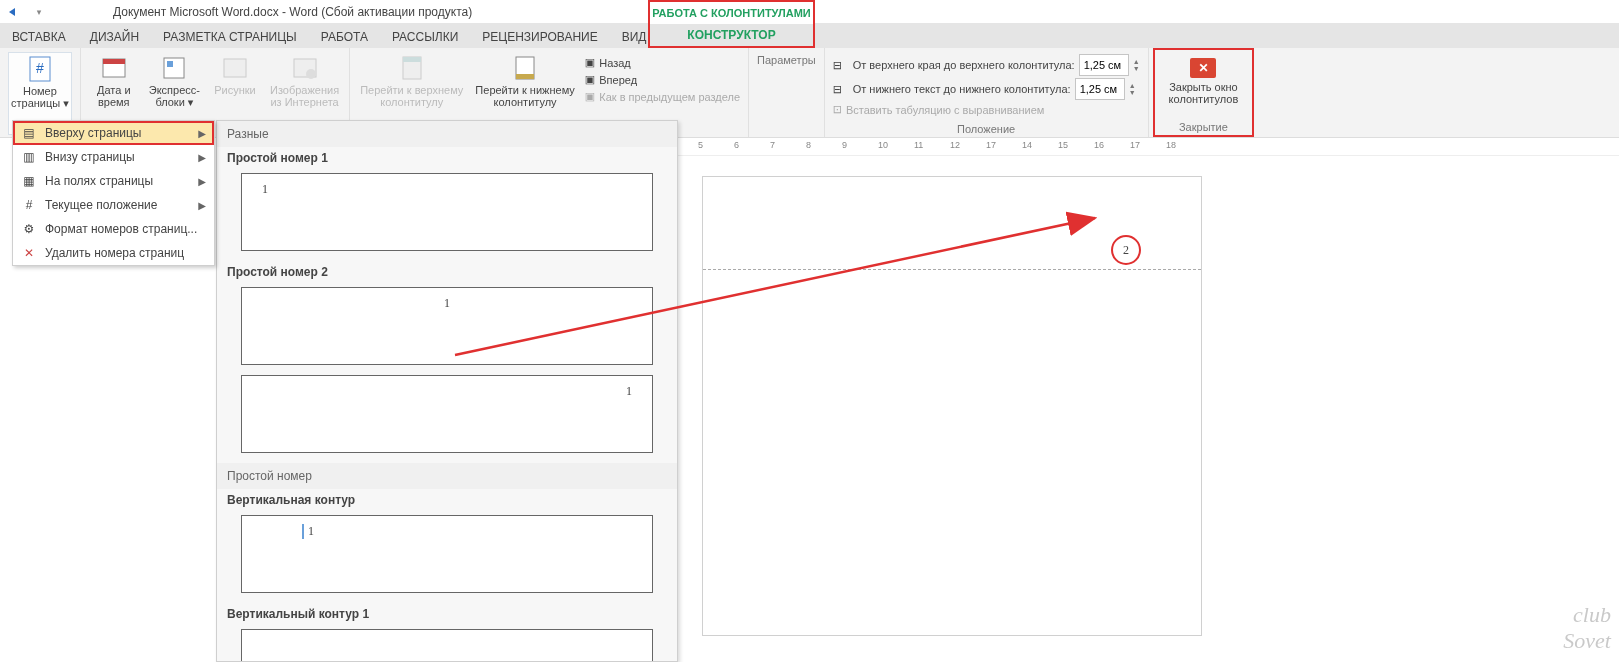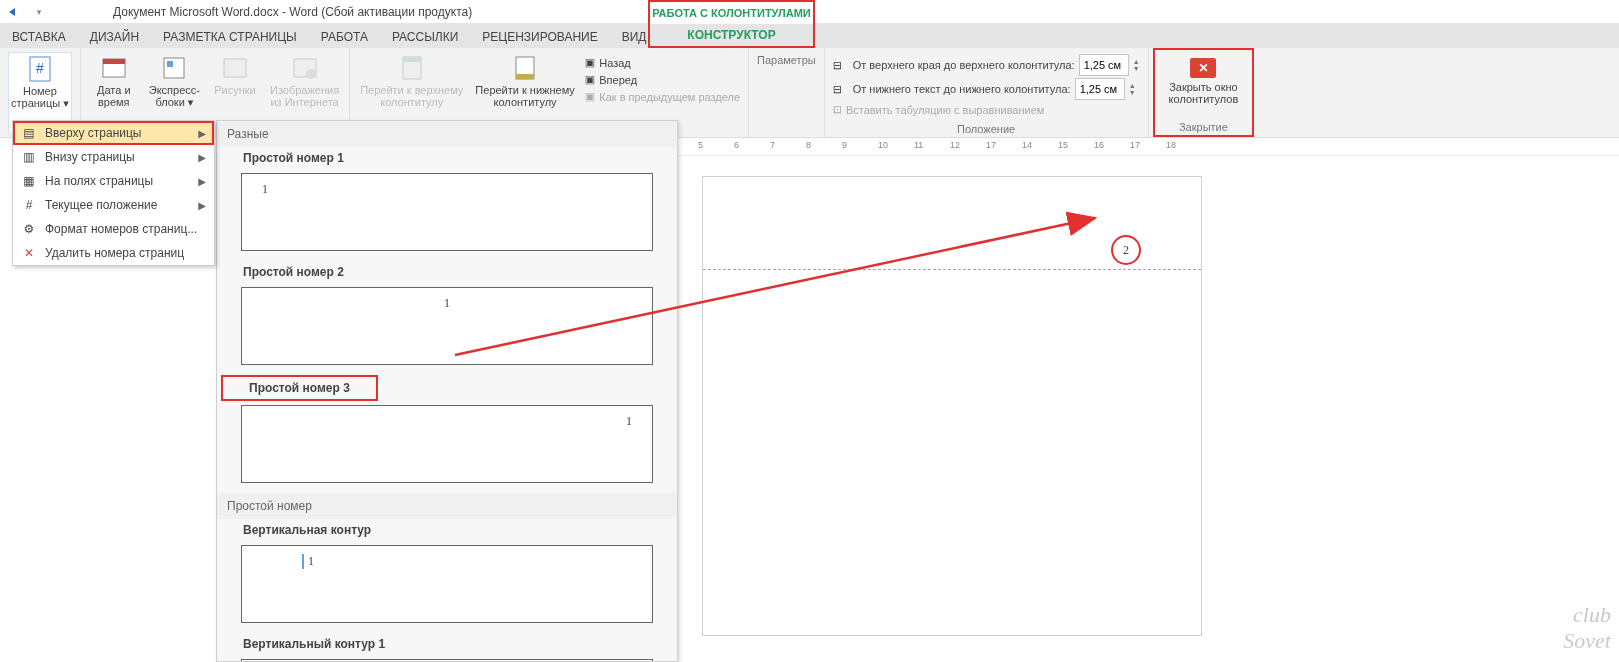--- a/index.html
+++ b/index.html
@@ -28,21 +28,21 @@
 .close-btn { display: flex; flex-direction: column; align-items: center; gap: 3px; padding: 4px 6px; }
 .close-x { width: 26px; height: 20px; background: #d94532; color: #fff; display: flex; align-items: center; justify-content: center; font-weight: bold; border-radius: 2px; }
 .dropdown-menu { position: absolute; left: 12px; top: 120px; width: 203px; background: #fff; border: 1px solid #cfcfcf; box-shadow: 2px 2px 4px rgba(0,0,0,.2); z-index: 50; }
 .menu-item { display: flex; align-items: center; gap: 8px; padding: 4px 8px; font-size: 12px; color: #444; }
 .menu-item.hover { background: #fce8ad; border: 2px solid #e03030; padding: 2px 6px; }
 .menu-item .mi-icon { width: 16px; height: 16px; display: flex; align-items: center; justify-content: center; }
 .menu-item .mi-arrow { margin-left: auto; color: #666; font-size: 10px; }
 .gallery-panel { position: absolute; left: 216px; top: 120px; width: 462px; height: 542px; background: #f7f7f7; border: 1px solid #cfcfcf; box-shadow: 2px 2px 4px rgba(0,0,0,.15); z-index: 49; overflow: hidden; }
 .gallery-inner { overflow: auto; height: 100%; }
 .gallery-heading { padding: 6px 10px; font-size: 12px; color: #666; background: #f0f0f0; }
-.gallery-item-label { padding: 4px 26px; font-weight: 600; color: #444; }
+.gallery-item-label { padding: 4px 10px; font-weight: 600; color: #444; }
 .gallery-item-label.hl { border: 2px solid #e03030; display: inline-block; margin-left: 4px; }
 .gallery-preview { margin: 4px 24px 10px; height: 78px; border: 1px solid #666; background: #fff; position: relative; }
 .pnum { position: absolute; font-family: "Times New Roman", serif; font-size: 12px; }
 .doc-area { position: absolute; left: 678px; top: 138px; right: 0; bottom: 0; background: #fff; }
 .ruler { height: 18px; background: #fff; border-bottom: 1px solid #eee; font-size: 9px; color: #888; position: relative; overflow: hidden; }
 .ruler-tick { position: absolute; top: 2px; }
 .page { margin: 20px 0 0 24px; width: 500px; height: 460px; background: #fff; border: 1px solid #d0d0d0; position: relative; }
 .page-dashed { position: absolute; left: 0; right: 0; top: 92px; border-top: 1px dashed #aaa; }
 .page-circle { position: absolute; left: 408px; top: 58px; width: 30px; height: 30px; border: 2px solid #e03030; border-radius: 50%; display: flex; align-items: center; justify-content: center; font-family: "Times New Roman", serif; }
 .annot-arrow { position: absolute; z-index: 60; pointer-events: none; }
@@ -262,21 +262,20 @@
   <div class="gallery-inner">
     <div class="gallery-heading">Разные</div>
     <div class="gallery-item-label">Простой номер 1</div>
     <div class="gallery-preview">
         <span class="pnum" style="left:20px;top:8px">1</span>
       </div>
     <div class="gallery-item-label">Простой номер 2</div>
     <div class="gallery-preview">
         <span class="pnum" style="left:50%;top:8px;transform:translateX(-50%)">1</span>
       </div>
-    <div><span class="gallery-item-label hl">Простой номер 3</span></div>
     <div class="gallery-preview">
         <span class="pnum" style="right:20px;top:8px">1</span>
       </div>
     <div class="gallery-heading">Простой номер</div>
     <div class="gallery-item-label">Вертикальная контур</div>
     <div class="gallery-preview">
         <span class="pnum" style="left:60px;top:8px;border-left:2px solid #6aa0da;padding-left:4px">1</span>
       </div>
     <div class="gallery-item-label">Вертикальный контур 1</div>
     <div class="gallery-preview" style="height:40px"></div>

